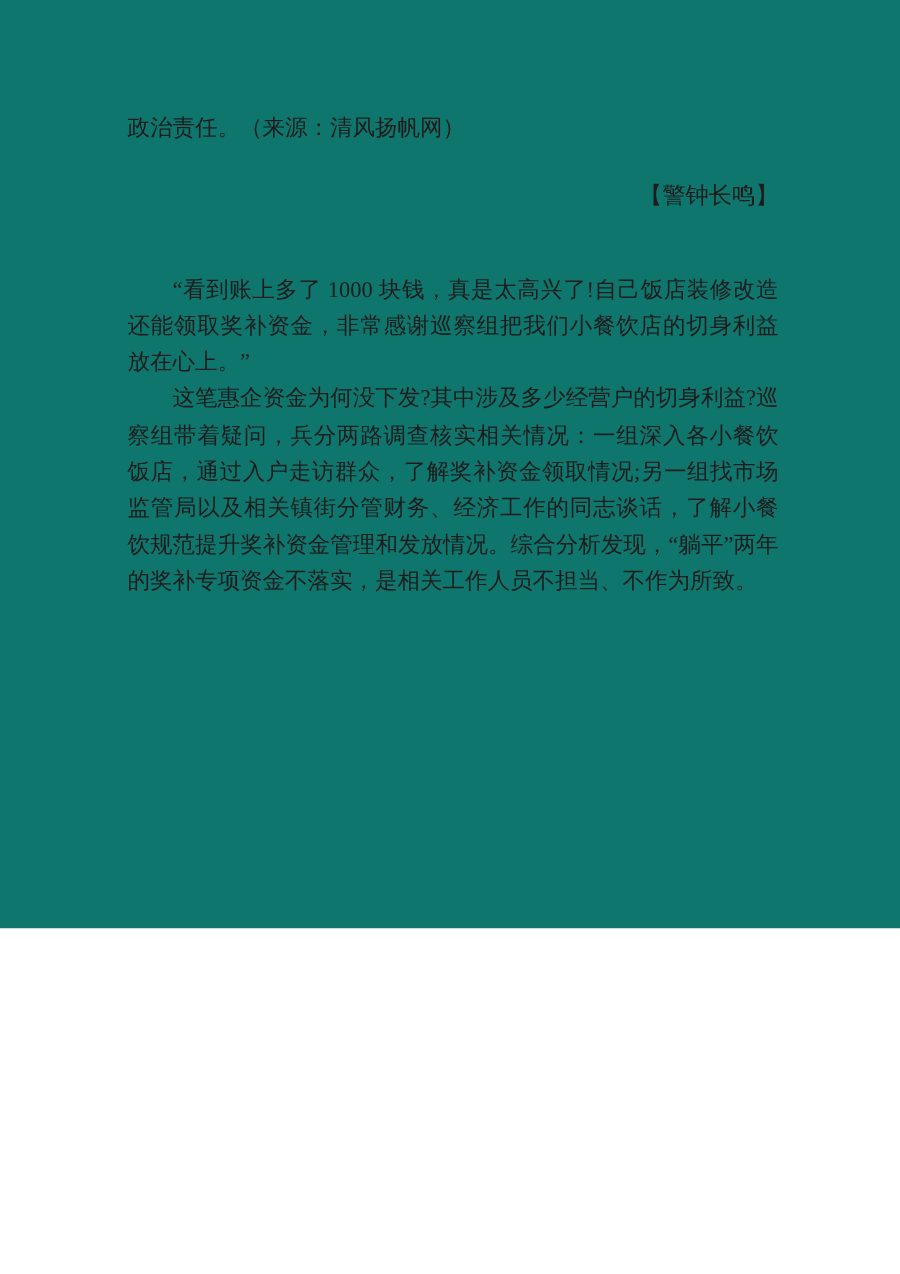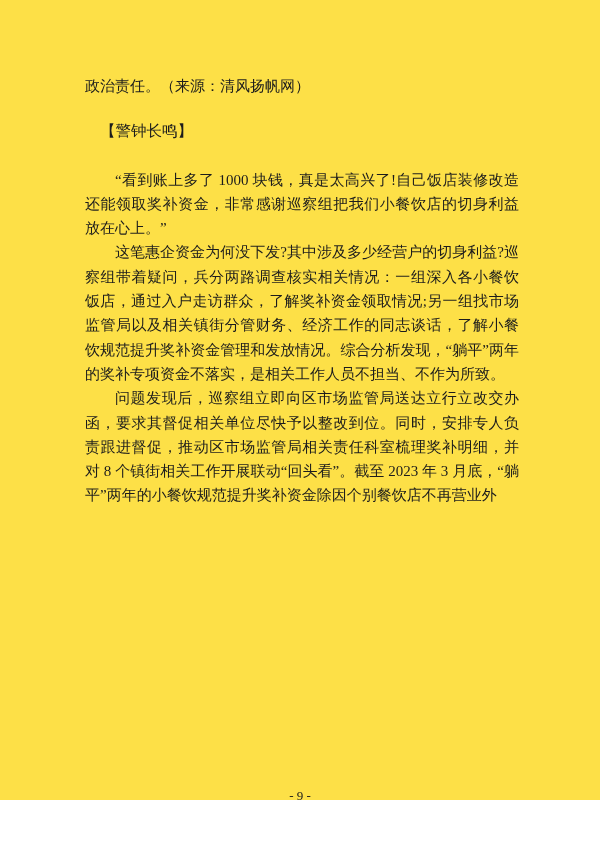--- a/index.html
+++ b/index.html
@@ -3,54 +3,54 @@
 <meta charset="utf-8">
 <style>
   html, body {
     margin: 0;
     padding: 0;
     background: #ffffff;
   }
   .page {
     position: relative;
     width: 600px;
-    height: 800px;
-    background: #fde047;
+    height: 619px;
+    background: #0f766e;
     overflow: hidden;
     font-family: "Liberation Serif", "DejaVu Serif", serif;
     color: #1c1c1c;
   }
   .content {
     position: absolute;
     left: 85px;
     top: 74px;
     width: 434px;
   }
   .continuation {
     margin: 0;
     font-size: 15px;
     line-height: 24.3px;
     text-align: left;
   }
   .section-header {
-    margin: 21px 0 0 15px;
+    margin: 21px 0 0 0;
     font-size: 15.5px;
     line-height: 24.3px;
-    text-align: left;
+    text-align: right;
   }
   .article-title {
     margin: 25px 0 0 0;
     font-size: 20px;
     line-height: 30px;
     font-weight: bold;
     text-align: center;
     letter-spacing: 1px;
   }
   .paragraphs {
-    margin-top: 24px;
+    margin-top: 38px;
   }
   .paragraphs p {
     margin: 0;
     font-size: 15px;
     line-height: 24.3px;
     text-align: justify;
     text-indent: 2em;
   }
   .page-footer {
     position: absolute;
@@ -68,18 +68,17 @@
 <div class="page">
   <div class="content">
     <p class="continuation">政治责任。（来源：清风扬帆网）</p>
 
     <p class="section-header">【警钟长鸣】</p>
 
 
     <div class="paragraphs">
       <p>“看到账上多了 1000 块钱，真是太高兴了!自己饭店装修改造还能领取奖补资金，非常感谢巡察组把我们小餐饮店的切身利益放在心上。”</p>
       <p>这笔惠企资金为何没下发?其中涉及多少经营户的切身利益?巡察组带着疑问，兵分两路调查核实相关情况：一组深入各小餐饮饭店，通过入户走访群众，了解奖补资金领取情况;另一组找市场监管局以及相关镇街分管财务、经济工作的同志谈话，了解小餐饮规范提升奖补资金管理和发放情况。综合分析发现，“躺平”两年的奖补专项资金不落实，是相关工作人员不担当、不作为所致。</p>
-      <p>问题发现后，巡察组立即向区市场监管局送达立行立改交办函，要求其督促相关单位尽快予以整改到位。同时，安排专人负责跟进督促，推动区市场监管局相关责任科室梳理奖补明细，并对 8 个镇街相关工作开展联动“回头看”。截至 2023 年 3 月底，“躺平”两年的小餐饮规范提升奖补资金除因个别餐饮店不再营业外</p>
     </div>
   </div>
 
   <div class="page-footer">- 9 -</div>
 </div>
 
 </body></html>

